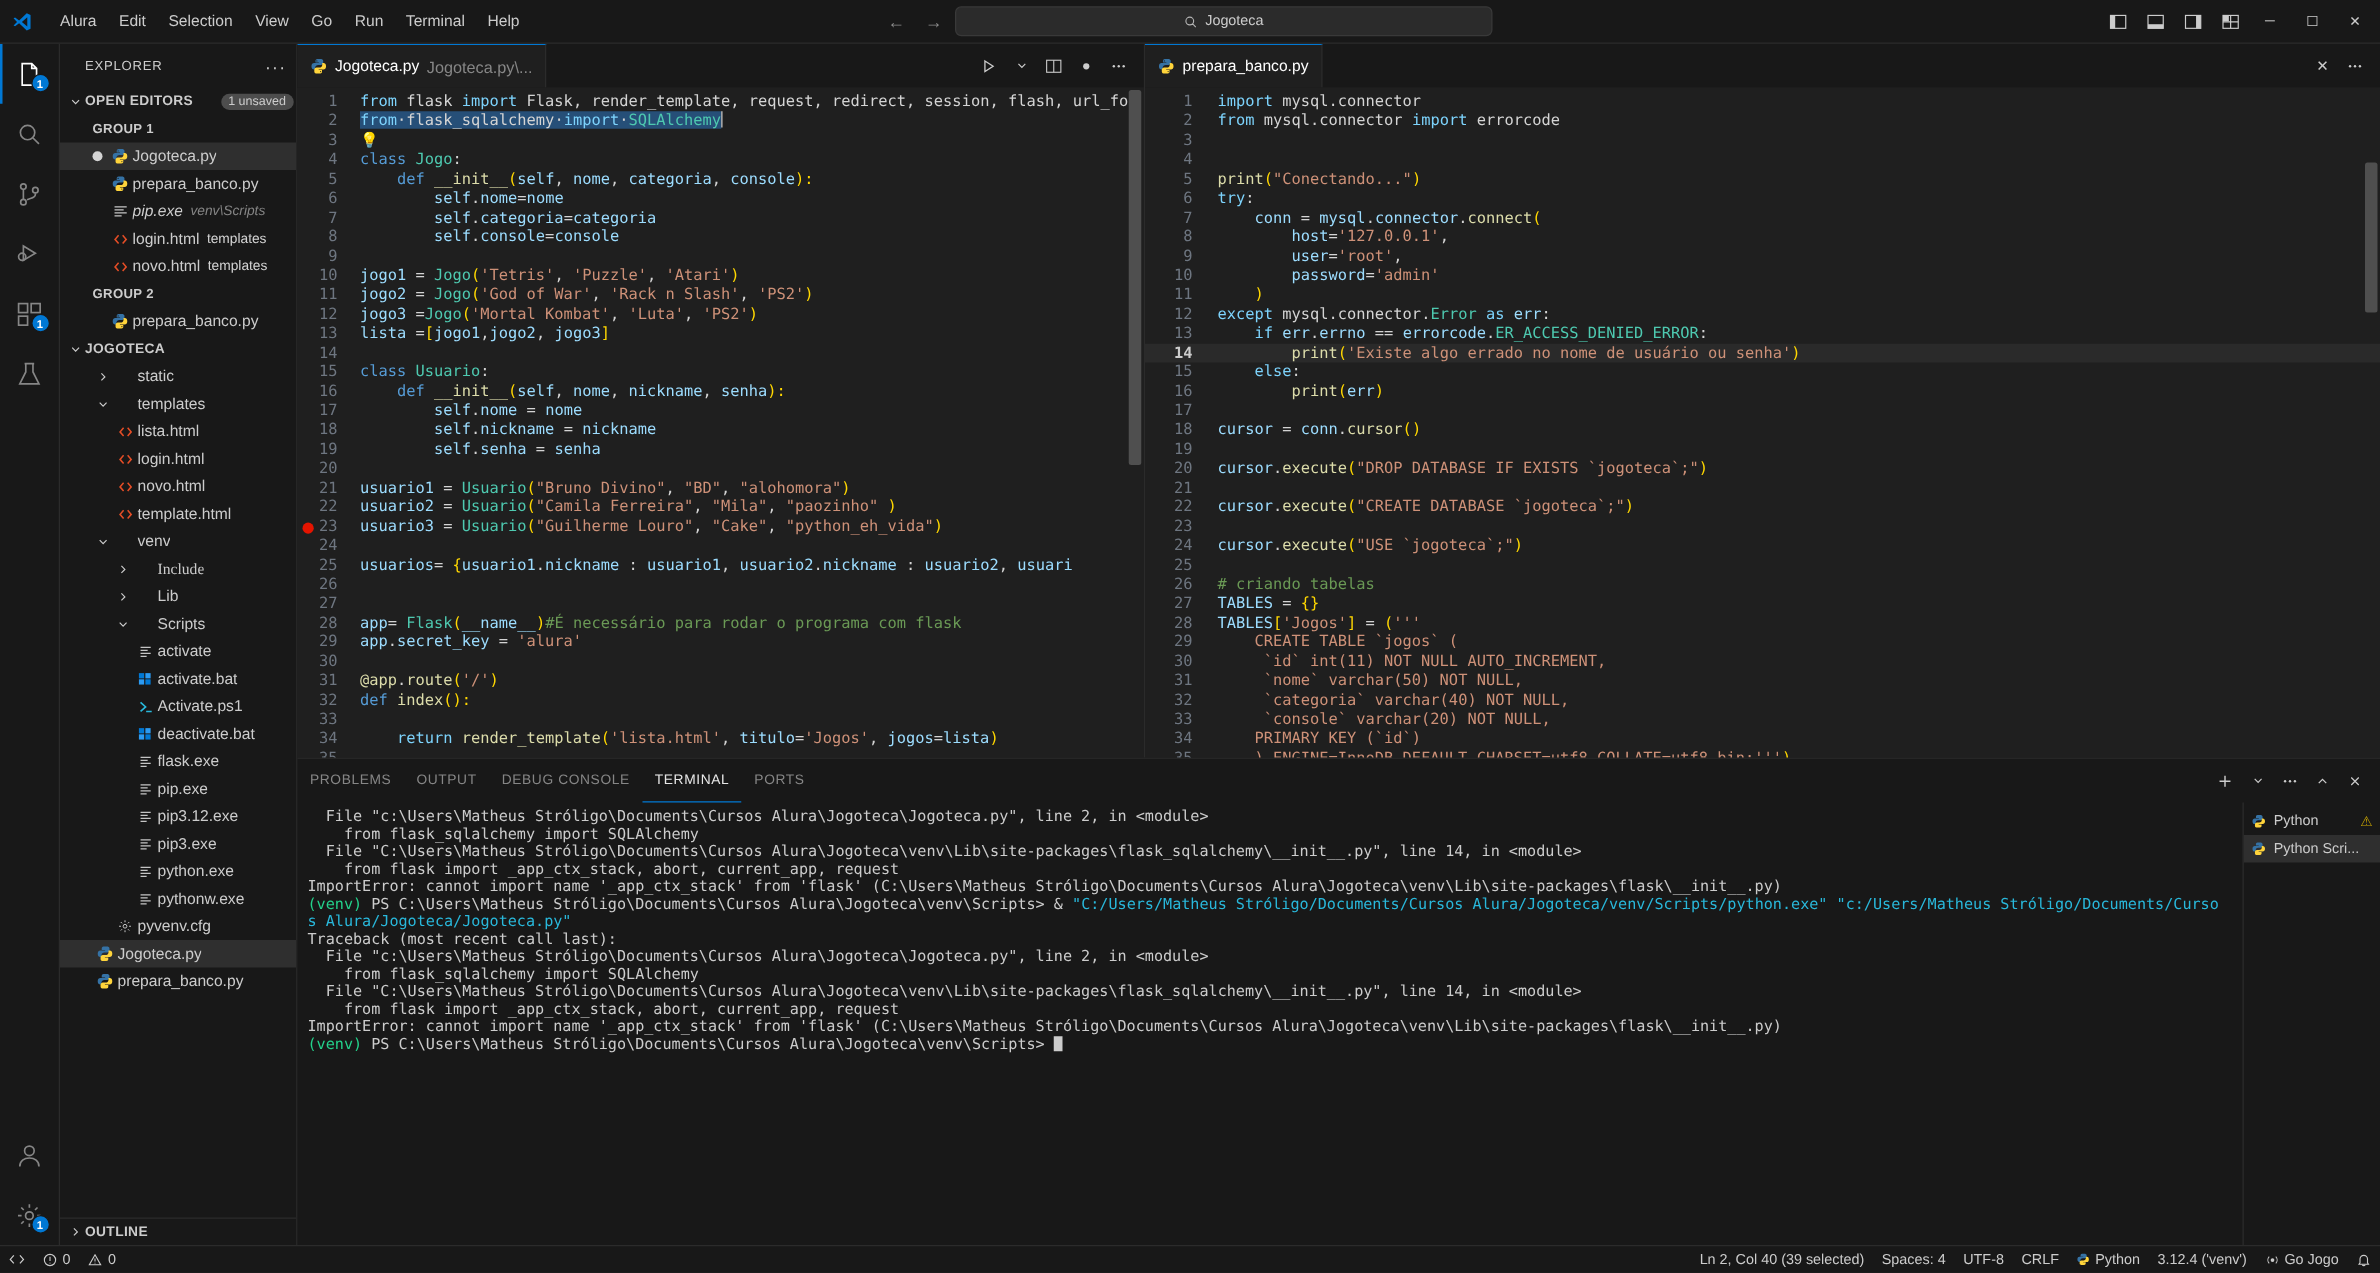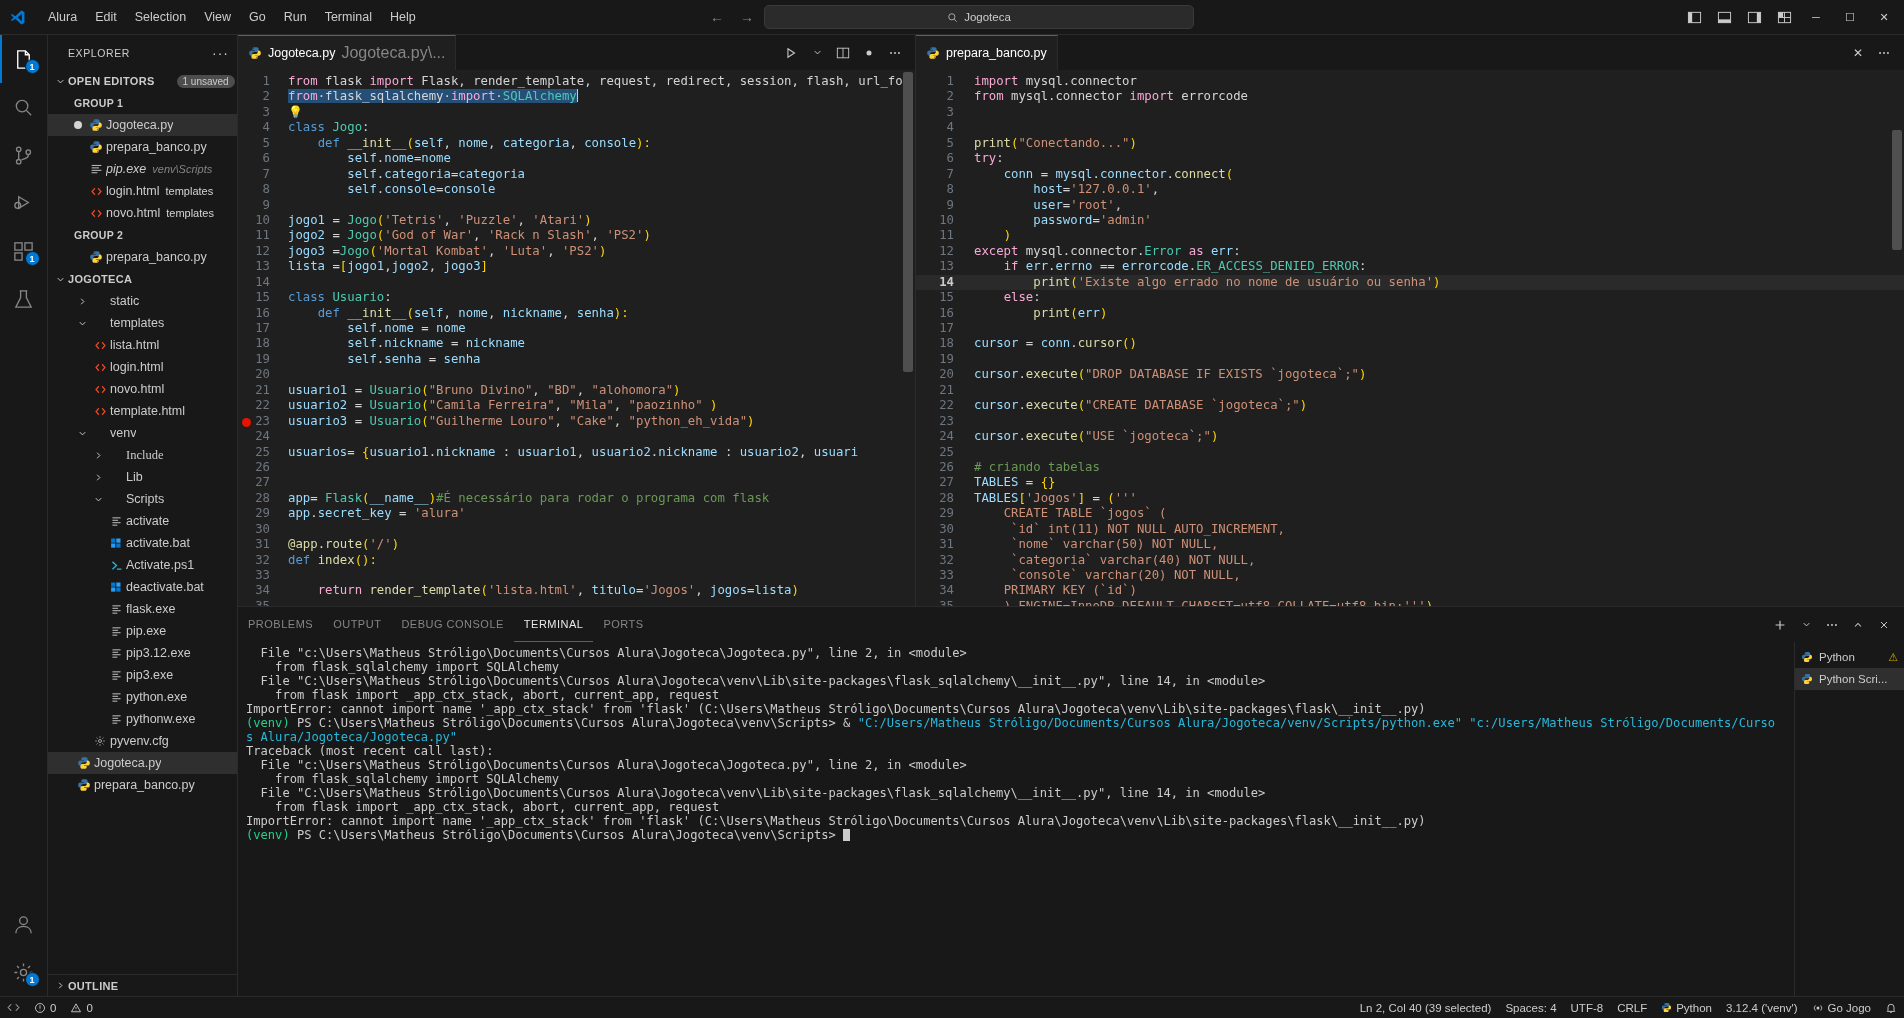--- a/index.html
+++ b/index.html
@@ -115,21 +115,21 @@
   .editors-row { display: flex; flex: 1 1 auto; min-height: 0; }
   .egroup { display: flex; flex-direction: column; min-width: 0; background: #1f1f1f; }
   .egroup.left { flex: 0 0 678px; border-right: 1px solid #2b2b2b; }
   .egroup.right { flex: 1 1 auto; }
   .tabbar { height: 35px; display: flex; align-items: stretch; background: #181818; flex: 0 0 35px; }
   .tab {
     display: flex; align-items: center; gap: 6px; padding: 0 10px; font-size: 12.5px;
     background: #1f1f1f; color: #ffffff; border-right: 1px solid #2b2b2b;
     border-top: 1px solid #0078d4; cursor: default; max-width: 320px;
   }
-  .tab .tabpath { color: #868686; font-size: 16px; }
+  .tab .tabpath { color: #868686; font-size: 13px; }
   .tabbar-actions { margin-left: auto; display: flex; align-items: center; gap: 2px; padding-right: 8px; color:#cccccc; }
   .tb-ico { width: 24px; height: 24px; display:flex; align-items:center; justify-content:center; border-radius:4px; }
 
   .code-wrap { flex: 1 1 auto; position: relative; overflow: hidden; background: #1f1f1f; }
   .code {
     font-family: "DejaVu Sans Mono", "Liberation Mono", monospace;
     font-size: 12.3px; line-height: 15.45px; white-space: pre; padding-top: 4px;
   }
   .cl { display: flex; height: 15.45px; position: relative; }
   .gut {
@@ -140,21 +140,21 @@
   .gut2.cur { color:#cccccc; font-weight:600; }
   .ln-content { padding-left: 6px; }
   .bp { position: absolute; left: 4px; top: 4px; width: 9px; height: 9px;
         border-radius: 50%; background: #e51400; }
   .hl-line { background: #2a2a2a; }
   .sel { background: #264f78; }
   .cursor-bar { display:inline-block; width:1.5px; height:13px; background:#cccccc;
                 vertical-align:-2px; }
   .bulb { color: #ffcc00; font-size: 12px; }
   
-  .kw  { color: #f9a8d4; }
+  .kw  { color: #7dd3fc; }
   .kw2 { color: #569cd6; }
   .fn  { color: #dcdcaa; }
   .cls { color: #4ec9b0; }
   .var { color: #9cdcfe; }
   .str { color: #ce9178; }
   .cmt { color: #6a9955; }
   .pun { color: #ffd700; }
   .plain { color: #d4d4d4; }
   .deco { color: #dcdcaa; }
   .scroll-v {

